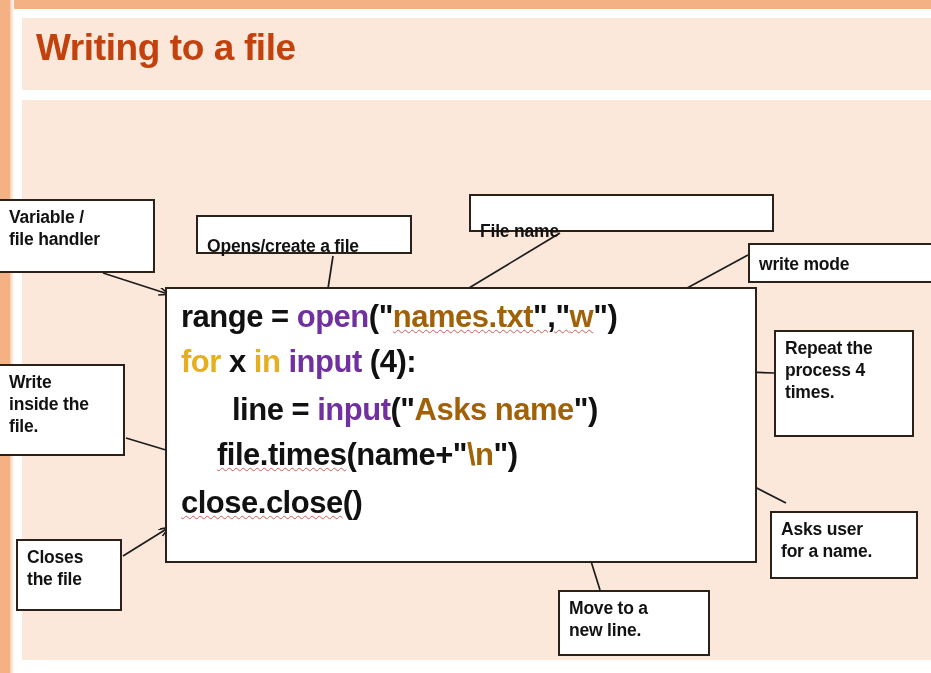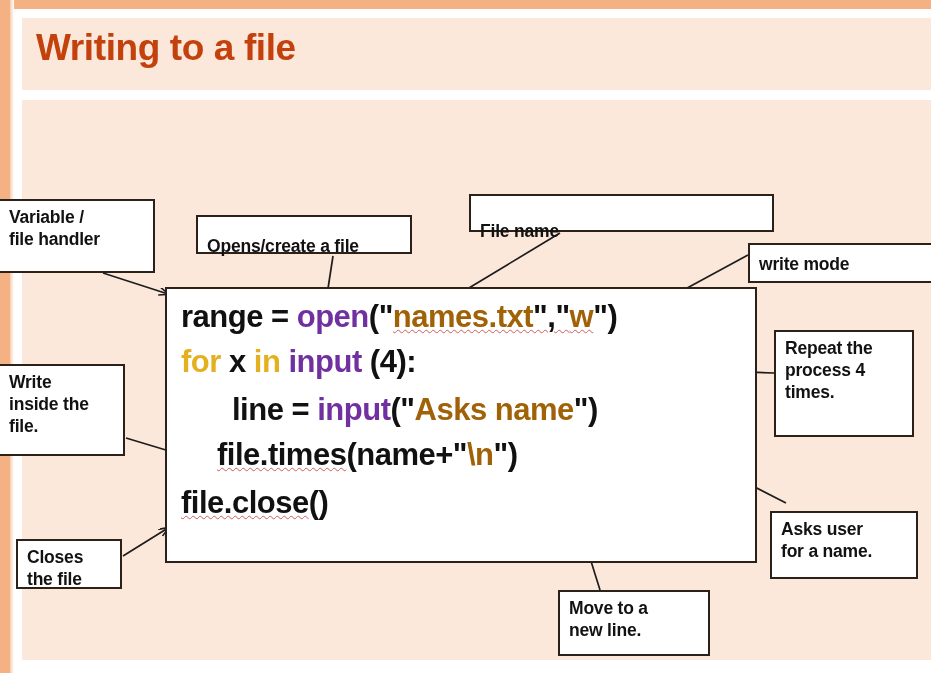--- a/index.html
+++ b/index.html
@@ -116,21 +116,21 @@
     padding: 5px 8px 5px 9px;
     white-space: pre-line;
     letter-spacing: -0.2px;
   }
   .c-variable  { left: -2px;  top: 199px; width: 157px;  height: 74px; }
   .c-opens     { left: 196px; top: 215px; width: 216px;  height: 39px; padding-top: 18px;}
   .c-filename  { left: 469px; top: 194px; width: 305px;  height: 38px; padding-top: 24px;}
   .c-writemode { left: 748px; top: 243px; width: 196px;  height: 40px; padding-top: 8px;}
   .c-repeat    { left: 774px; top: 330px; width: 140px;  height: 107px; }
   .c-write     { left: -2px;  top: 364px; width: 127px;  height: 92px; }
-  .c-closes    { left: 16px;  top: 539px; width: 106px;  height: 50px; }
+  .c-closes    { left: 16px;  top: 539px; width: 106px;  height: 72px; }
   .c-asks      { left: 770px; top: 511px; width: 148px;  height: 68px; }
   .c-move      { left: 558px; top: 590px; width: 152px;  height: 66px; }
 </style>
 </head>
 <body>
 
 <div id="slide">
 
   <div class="bar-top"></div>
   <div class="bar-left"></div>
@@ -172,21 +172,21 @@
   <div class="code-box">
 
     <div class="code-line l1"><span class="tok-plain">range = </span><span class="tok-fn">open</span><span class="tok-plain">("</span><span class="tok-str sq">names.txt</span><span class="tok-plain sq">","</span><span class="tok-str sq">w</span><span class="tok-plain">")</span></div>
 
     <div class="code-line l2"><span class="tok-kw">for </span><span class="tok-plain">x </span><span class="tok-kw">in </span><span class="tok-fn">input</span><span class="tok-plain"> (4):</span></div>
 
     <div class="code-line l3"><span class="tok-plain">line = </span><span class="tok-fn">input</span><span class="tok-plain">("</span><span class="tok-str">Asks name</span><span class="tok-plain">")</span></div>
 
     <div class="code-line l4"><span class="tok-plain sq">file.times</span><span class="tok-plain">(name+"</span><span class="tok-str">\n</span><span class="tok-plain">")</span></div>
 
-    <div class="code-line l5"><span class="tok-plain sq">file.close</span><span class="tok-plain">()</span></div>
+    <div class="code-line l5"><span class="tok-plain sq">close.close</span><span class="tok-plain">()</span></div>
   </div>
 
   <div class="callout c-variable">Variable /
 file handler</div>
   <div class="callout c-opens">Opens/create a file</div>
   <div class="callout c-filename">File name</div>
   <div class="callout c-writemode">write mode</div>
   <div class="callout c-repeat">Repeat the
 process 4
 times.</div>

